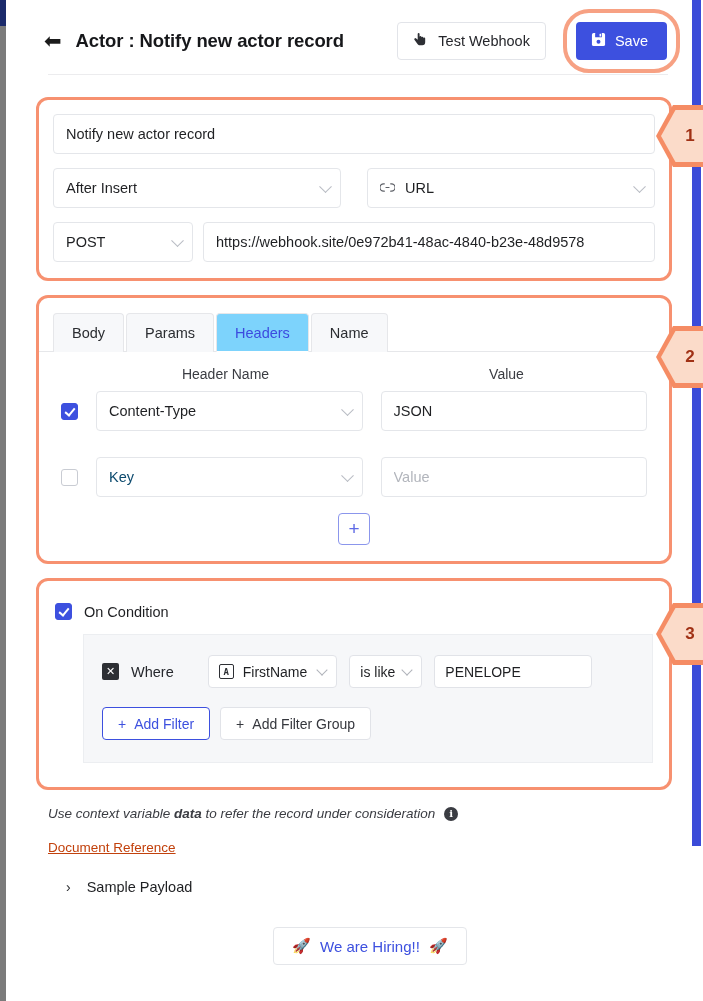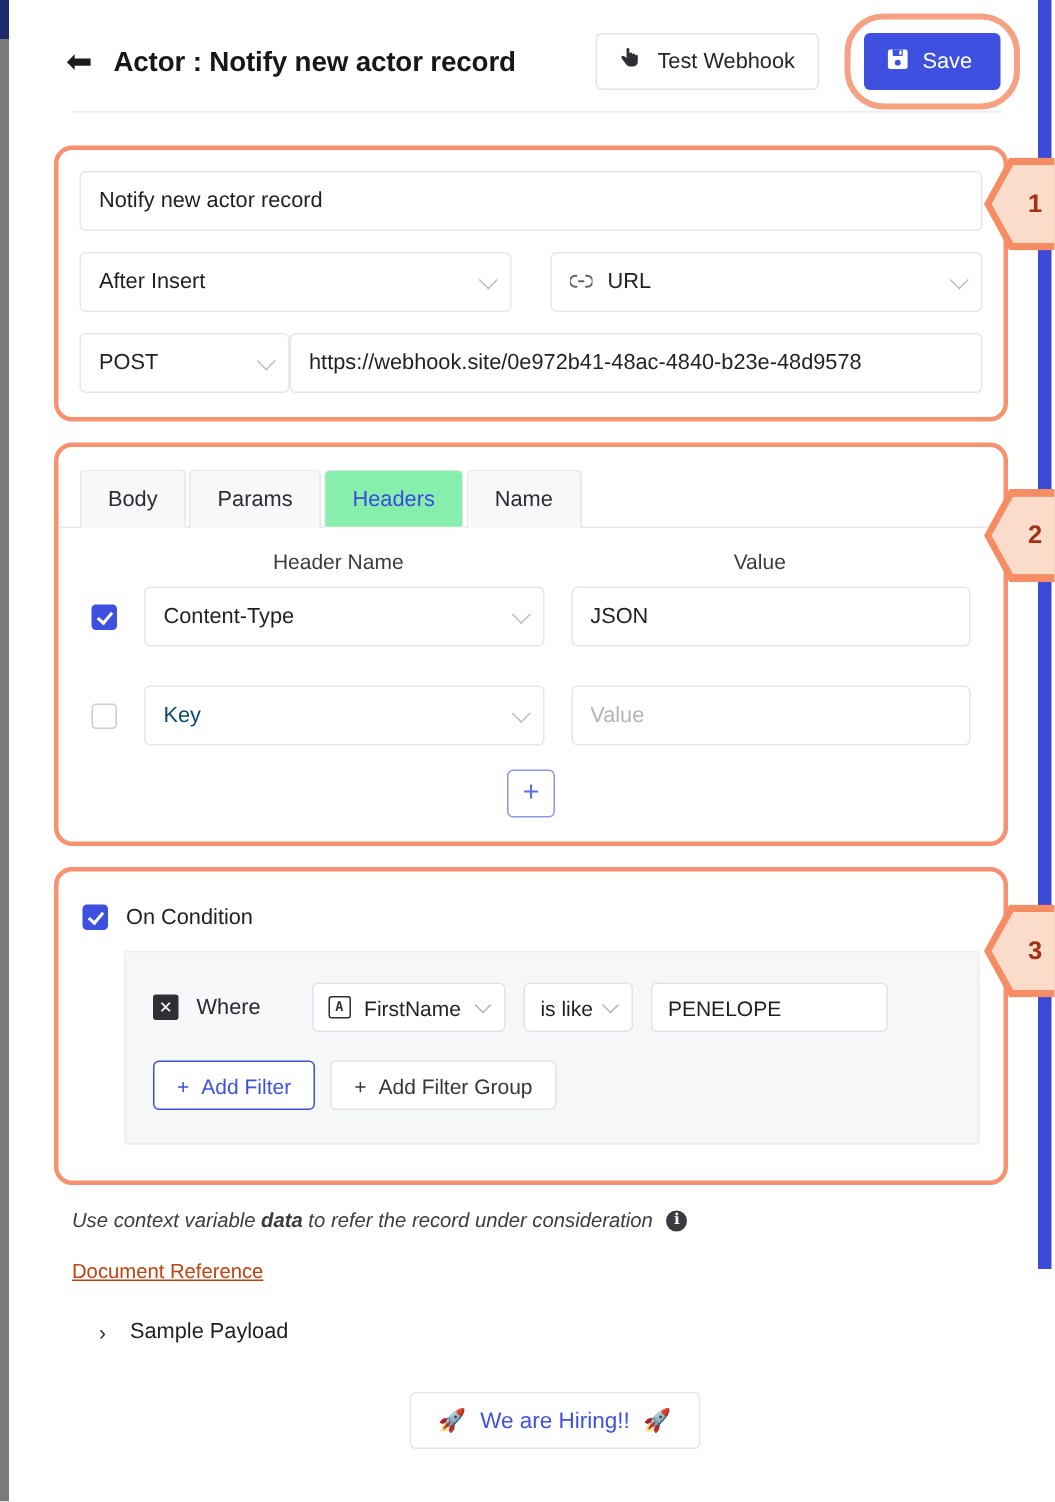--- a/index.html
+++ b/index.html
@@ -134,21 +134,21 @@
     width: 9px; height: 9px;
     border-left: 1.4px solid #b9bcc4;
     border-bottom: 1.4px solid #b9bcc4;
     transform: translateY(-65%) rotate(-45deg);
   }
 
   
   .sec1 { padding: 14px 14px 16px 14px; margin-top: 22px; }
   .sec1 .row { display: flex; gap: 26px; margin-top: 14px; }
   .sec1 .row > * { flex: 1; }
-  .sec1 .row3 { display: flex; margin-top: 14px; }
+  .sec1 .row3 { display: flex; gap: 10px; margin-top: 14px; }
   .linkicon {
     display: inline-block; margin-right: 10px; color: #5c5f66;
     font-size: 14px;
   }
 
   
   .sec2 { margin-top: 14px; padding: 0 0 16px 0; }
   .tabs {
     display: flex; padding: 14px 0 0 14px;
     border-bottom: 1px solid #e6e7ea;
@@ -157,21 +157,21 @@
     padding: 11px 18px 10px 18px;
     font-size: 14.5px; color: #2b2d31;
     background: #f7f8fa;
     border: 1px solid #e6e7ea; border-bottom: none;
     border-radius: 4px 4px 0 0;
     margin-right: 2px;
     cursor: pointer;
     position: relative; top: 1px;
   }
   .tab.active {
-    background: #86efac; color: #3c4bdf;
+    background: #7dd3fc; color: #3c4bdf;
     border-bottom: 1px solid #ffffff;
   }
   .hdr-labels {
     display: flex; padding: 14px 22px 0 46px;
     font-size: 14px; color: #3a3c42;
   }
   .hdr-labels .c1 { flex: 1; text-align: center; }
   .hdr-labels .c2 { flex: 1; text-align: center; }
   .hdr-row {
     display: flex; align-items: center;

